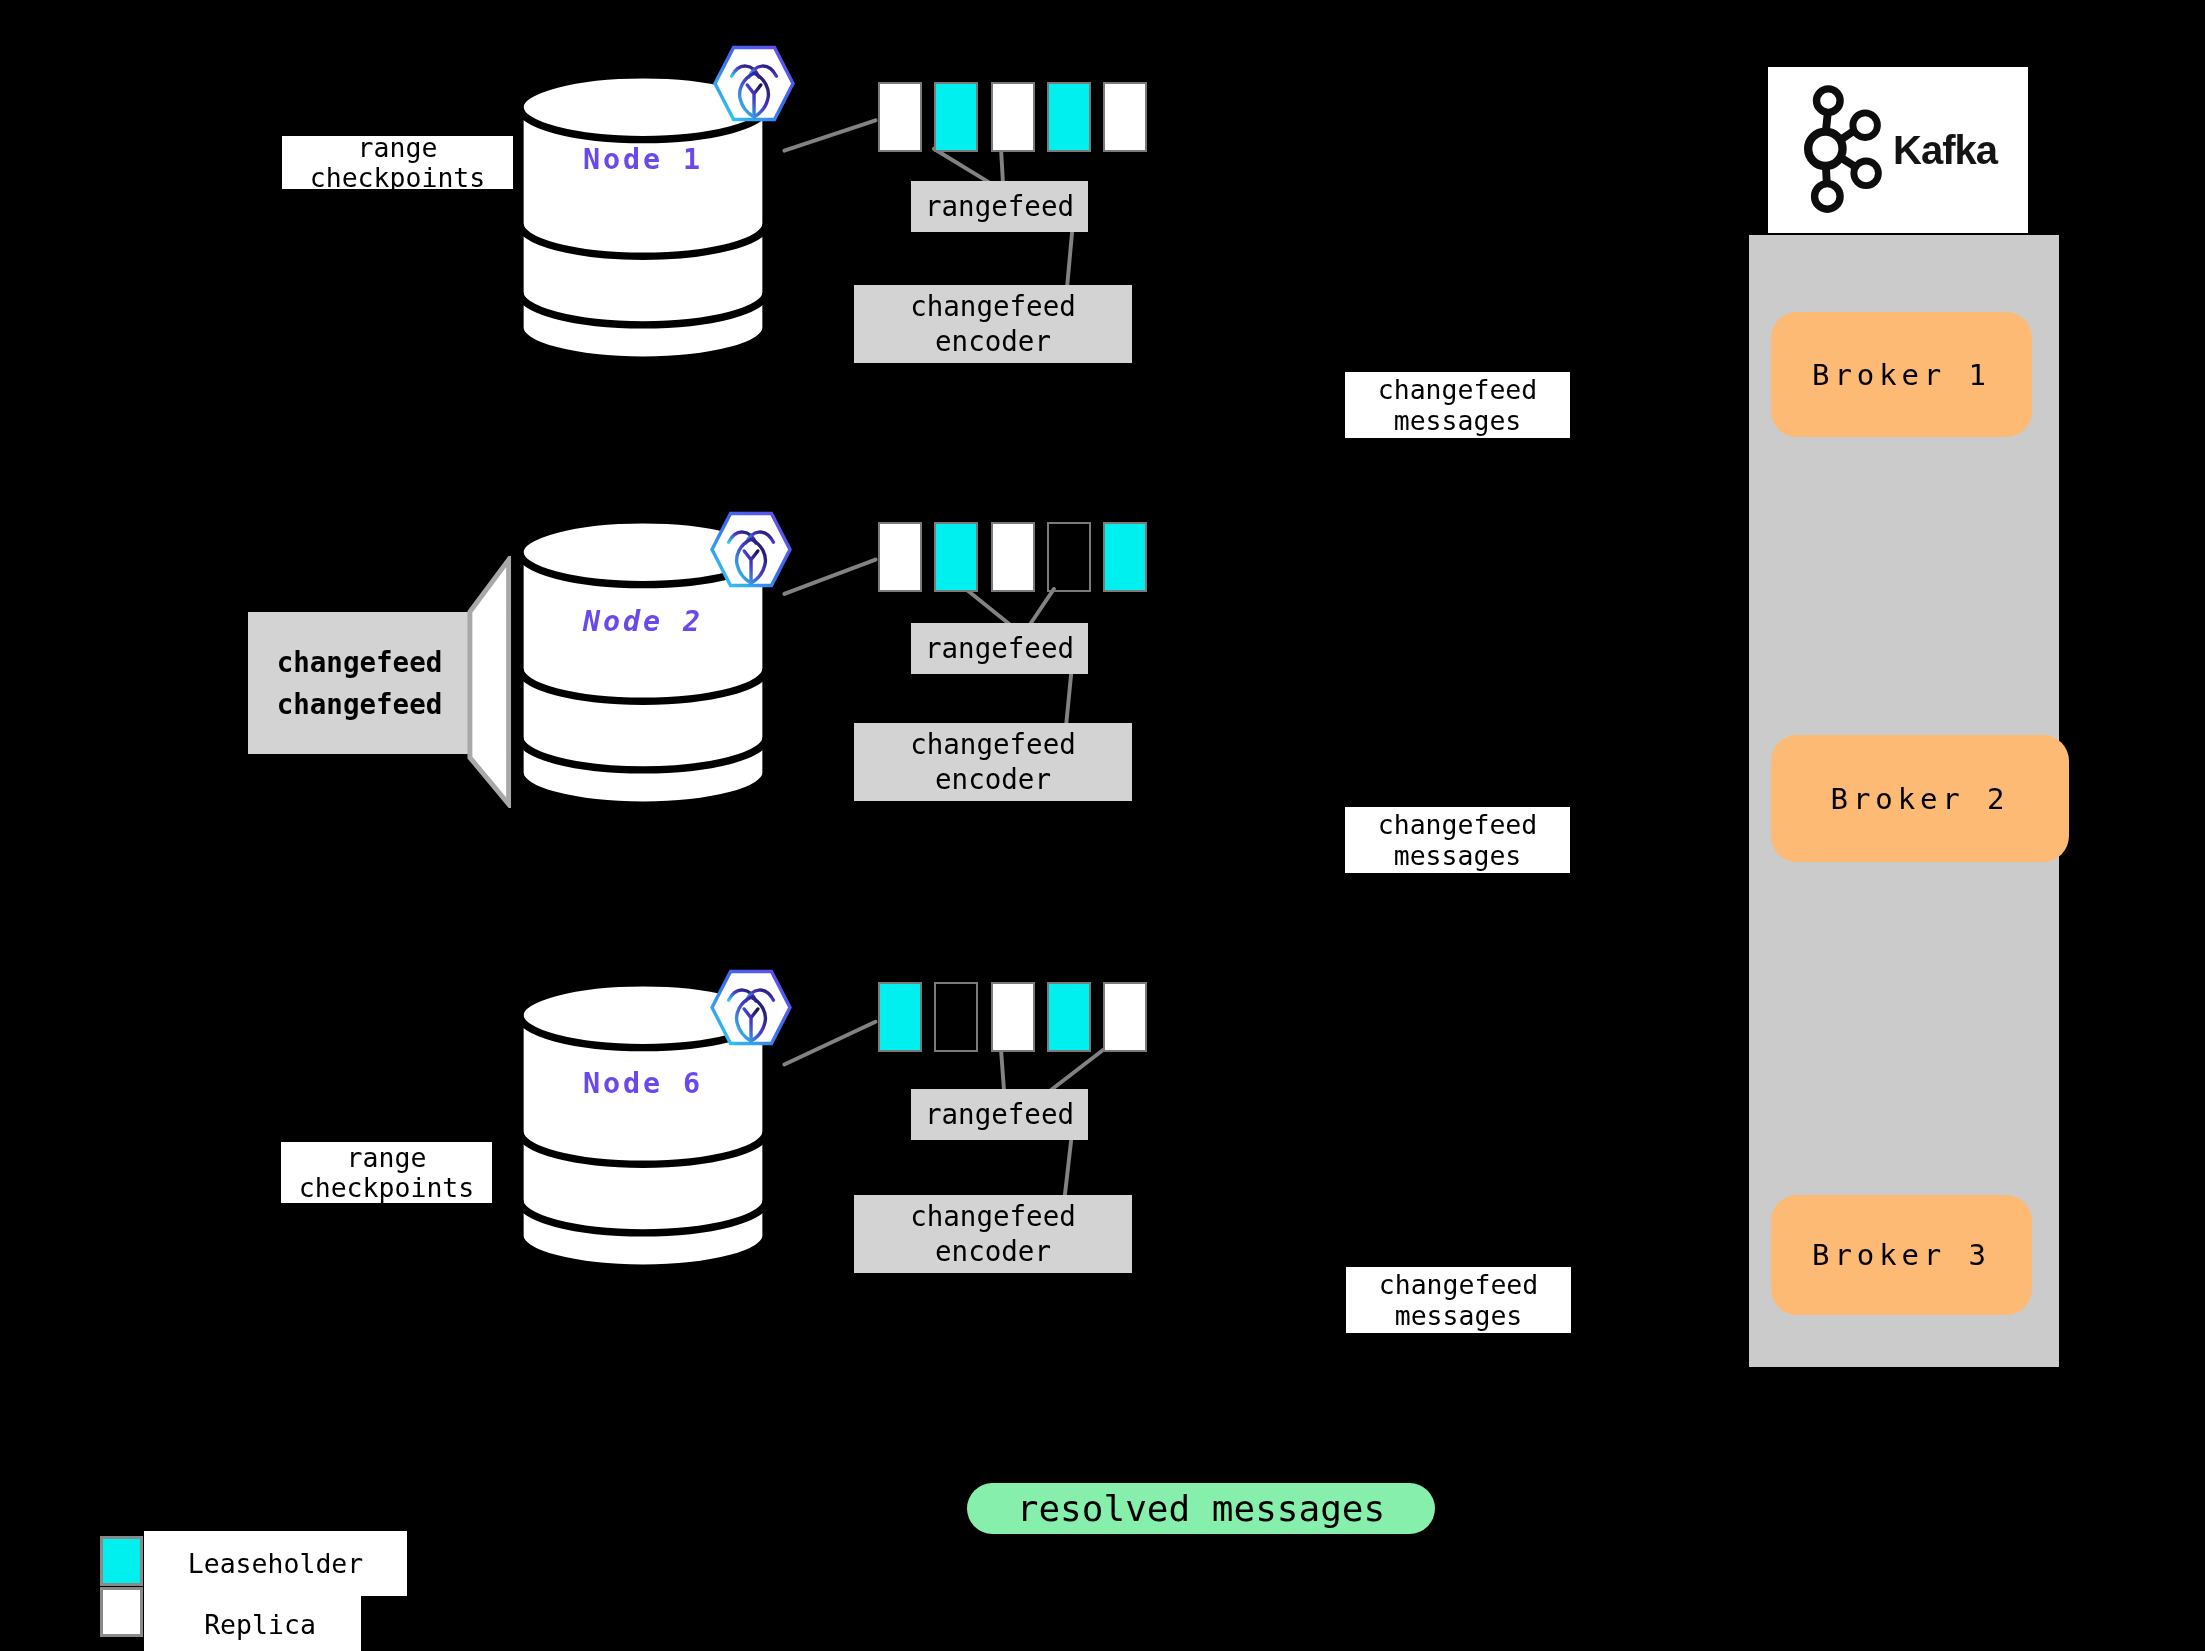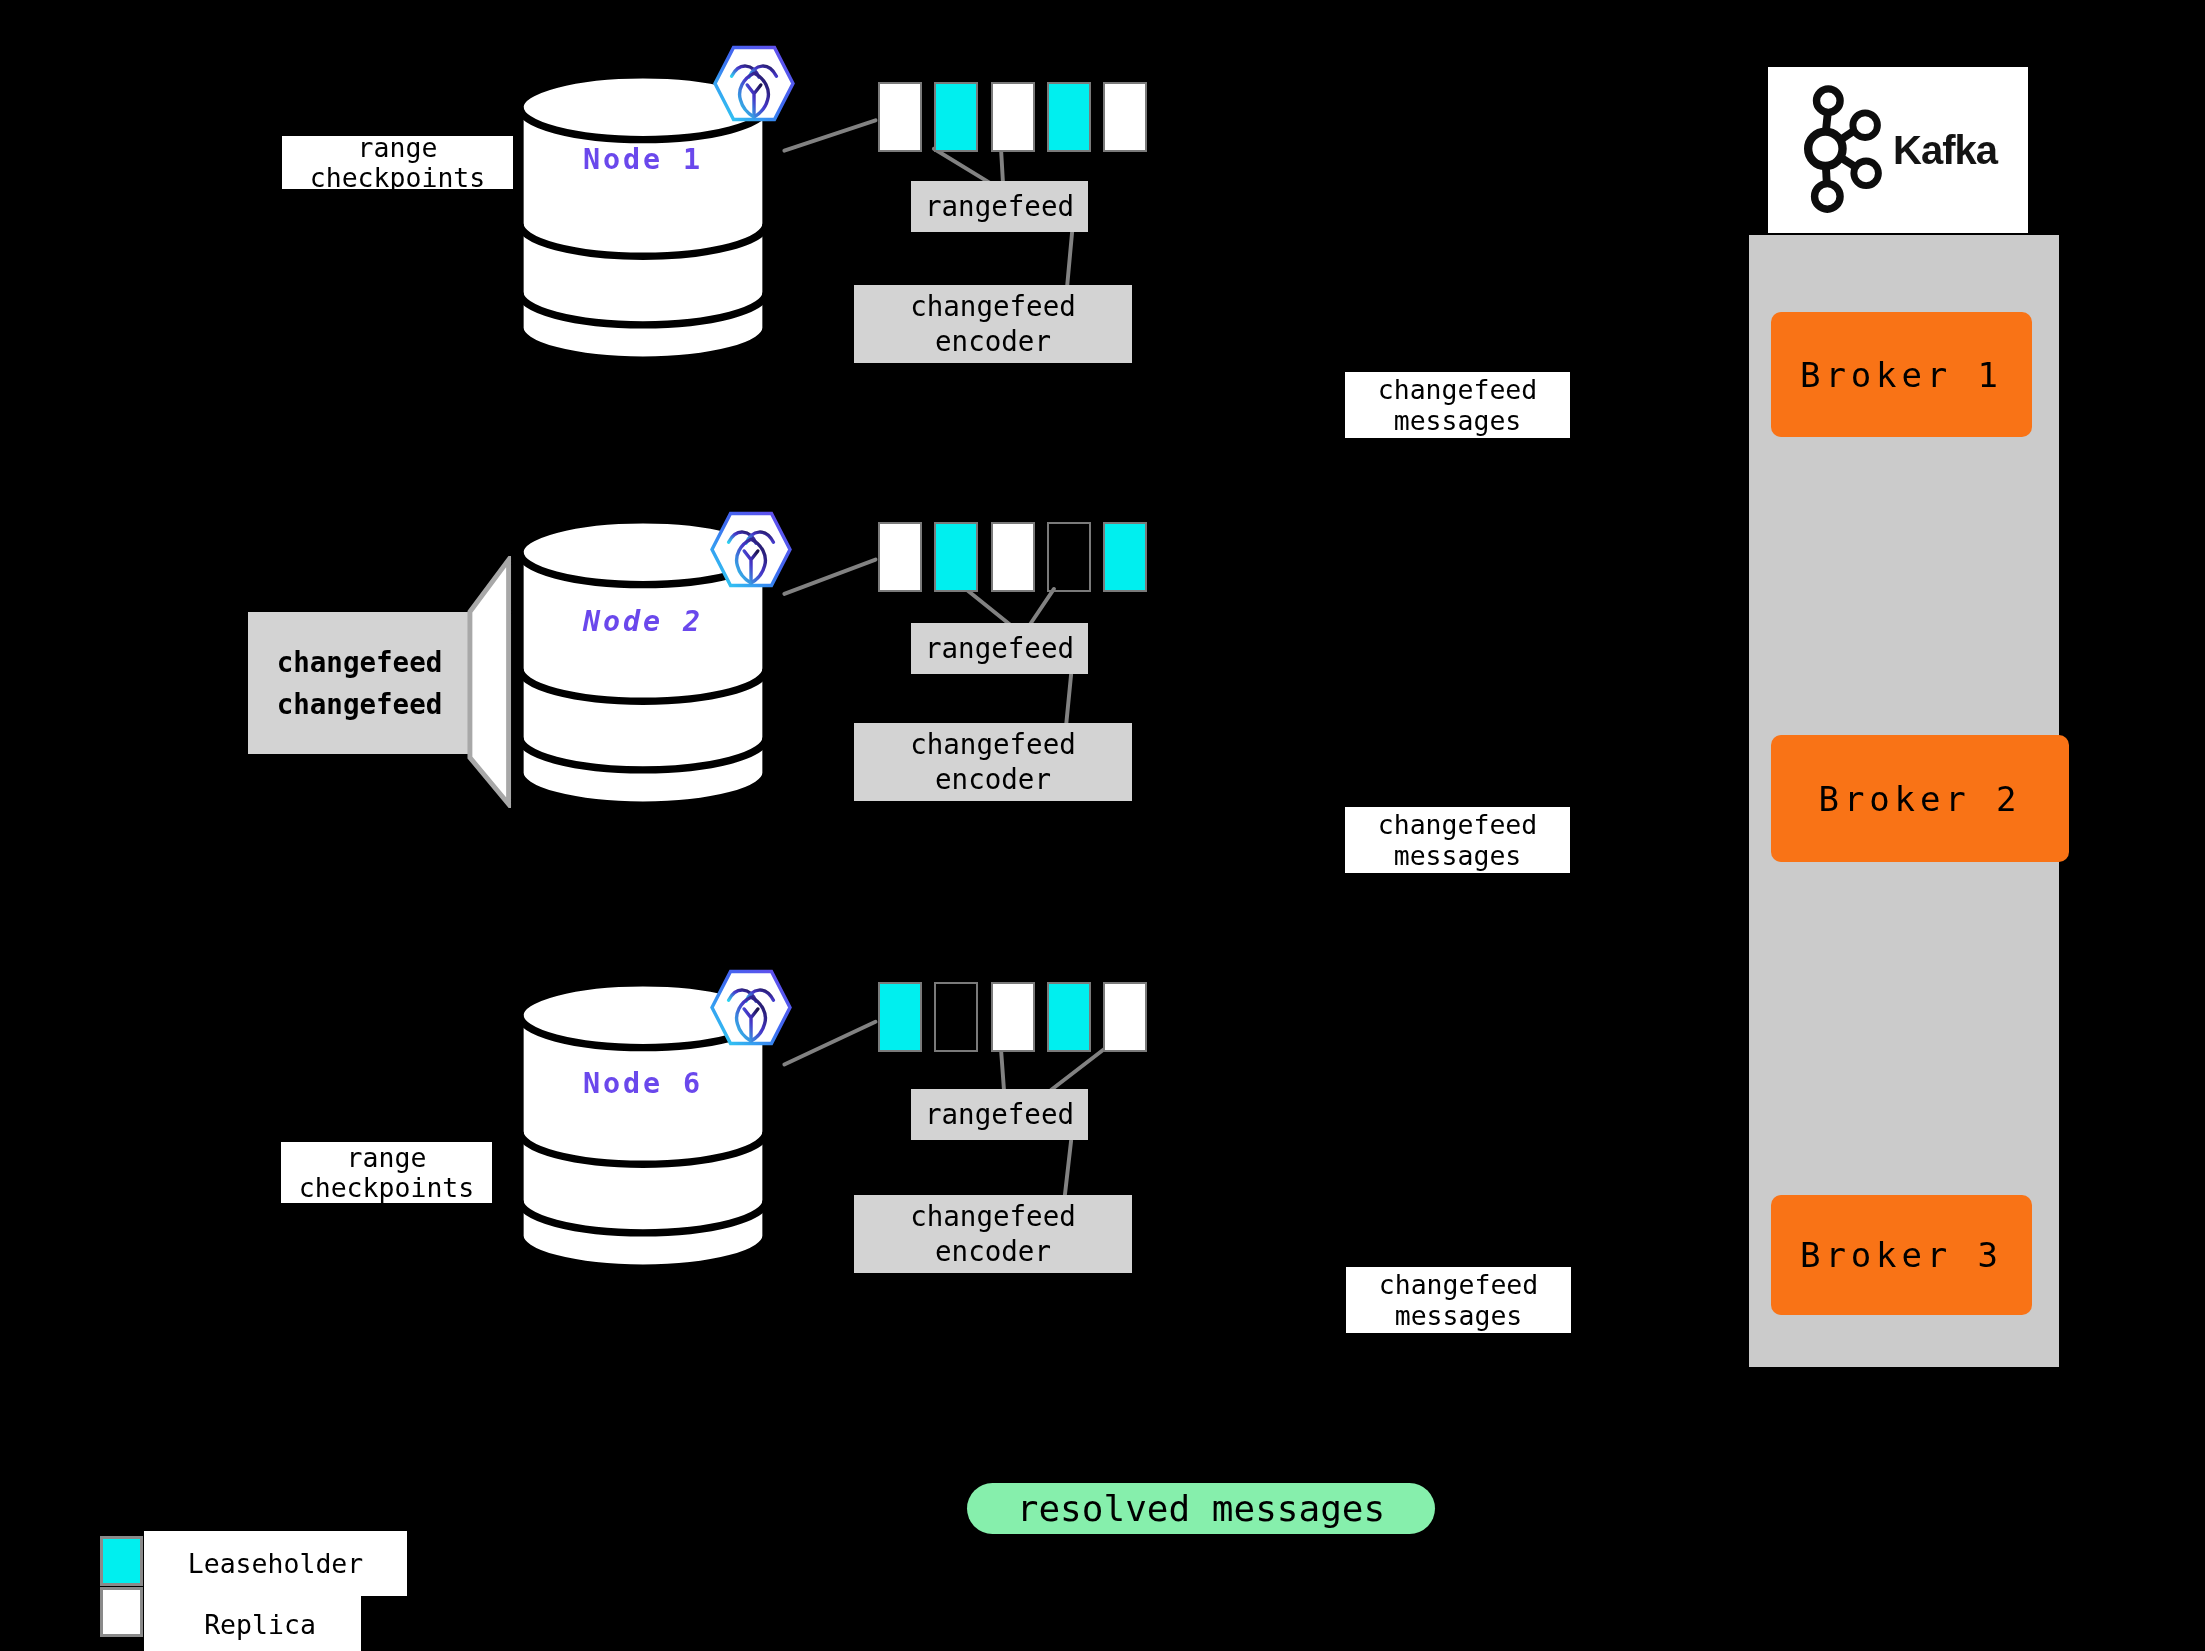--- a/index.html
+++ b/index.html
@@ -26,22 +26,22 @@
   .range-box.replica{background:#ffffff;}
   .range-box.outline{background:transparent;}
   .kafka-card{background:#fff;}
   .kafka-wordmark{
     font-family:"Liberation Sans","DejaVu Sans",sans-serif;font-weight:bold;
     font-size:40px;color:#141414;letter-spacing:-1px;
     display:flex;align-items:center;
   }
   .kafka-container{background:var(--container-gray,#cbcbcb);}
   .broker{
-    background:#f97316;border-radius:10px;display:flex;align-items:center;justify-content:center;
-    font-size:34px;letter-spacing:4.9px;
+    background:#fdba74;border-radius:26px;display:flex;align-items:center;justify-content:center;
+    font-size:29px;letter-spacing:4.9px;
   }
   .pill{
     background:#86efac;border-radius:29px;display:flex;align-items:center;justify-content:center;
     font-size:36px;
   }
   .legend-swatch{border:3.9px solid var(--swatch-border,#8a8a8a);}
   .legend-label{
     background:#fff;display:flex;align-items:center;justify-content:center;font-size:26.5px;
   }
 </style>

